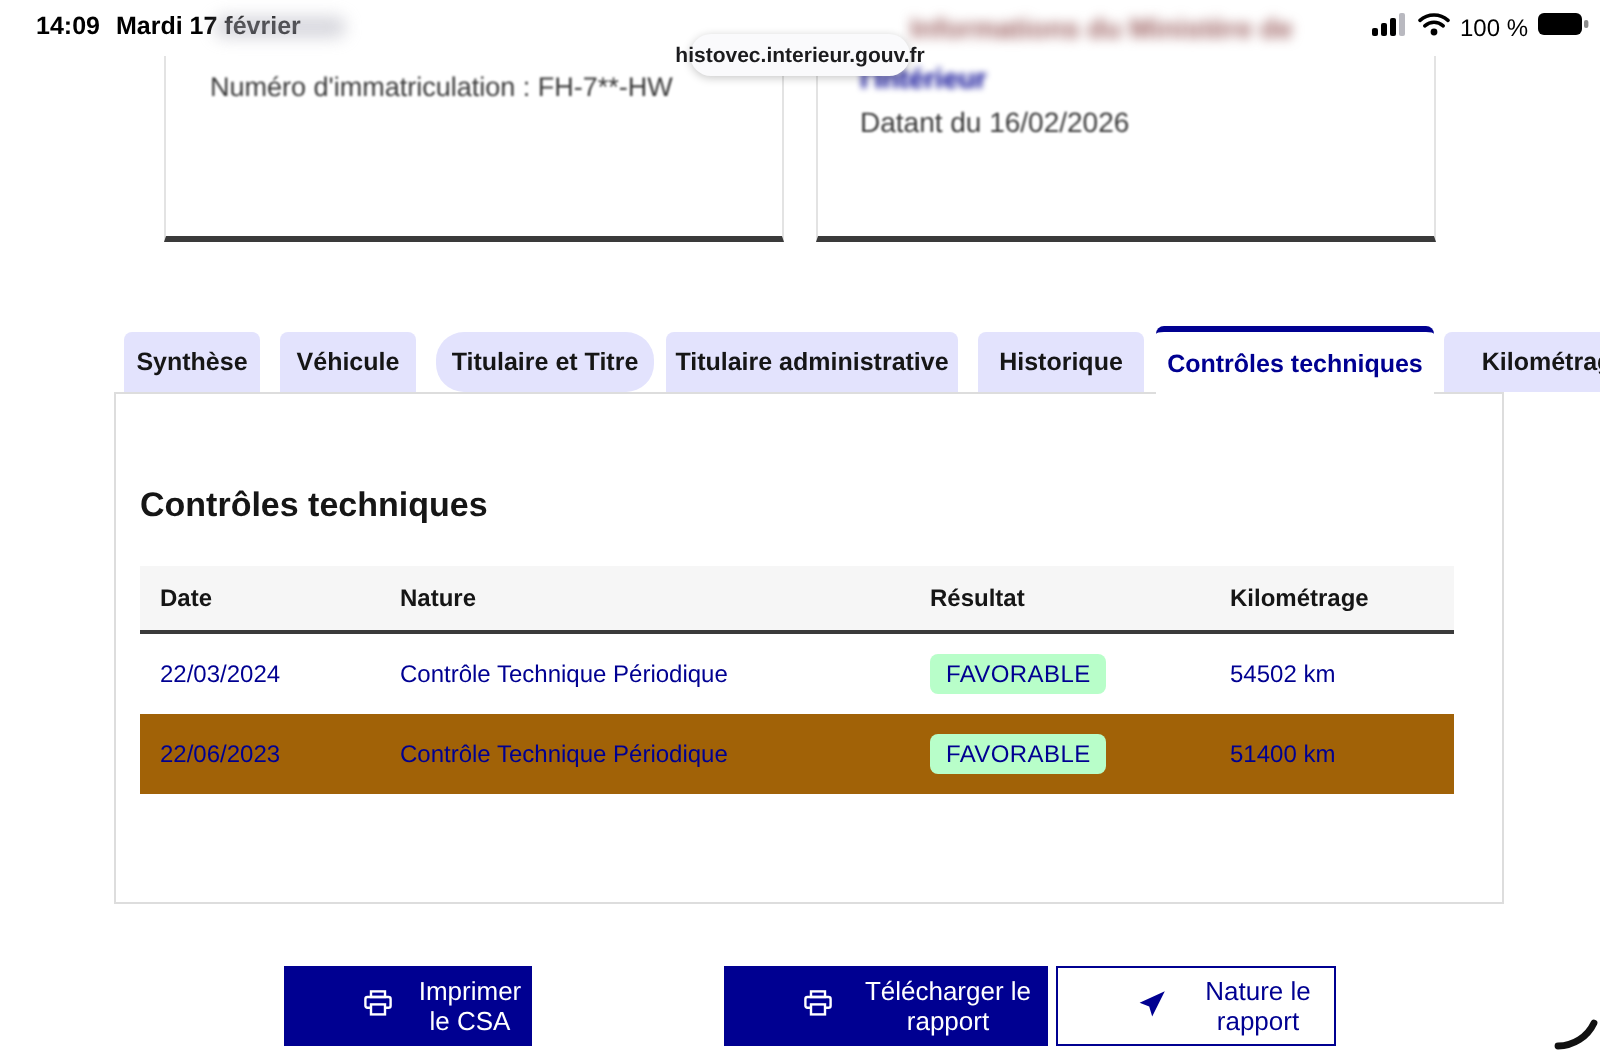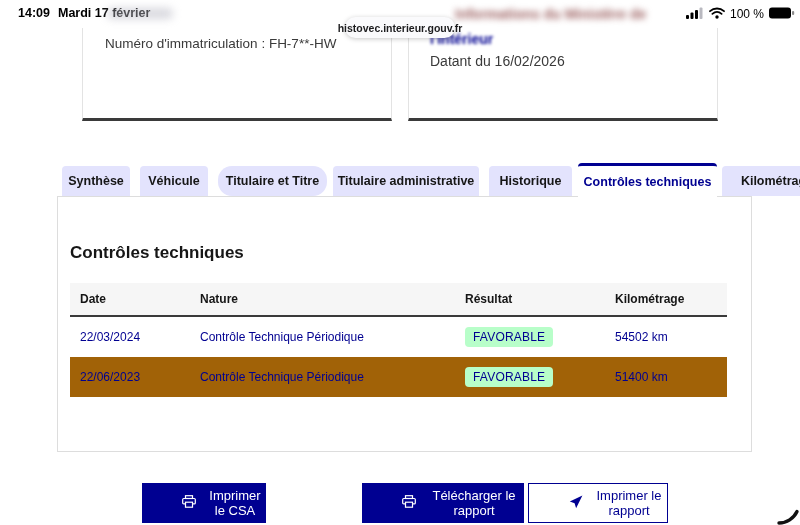--- a/index.html
+++ b/index.html
@@ -184,21 +184,21 @@
     </span>
     <span>Télécharger le rapport</span>
   </button>
 
   <button class="btn btn-outline btn-send">
     <span>
       <svg width="14" height="14" viewBox="0 0 14 14">
         <path d="M13.4 0.6 L0.8 6.4 L5.6 8.3 L7.1 13.2 Z" fill="#000091"></path>
       </svg>
     </span>
-    <span>Imprimer le rapport</span>
+    <span>Nature le rapport</span>
   </button>
 
   <span class="cursor-arc">
     <svg width="46" height="34" viewBox="0 0 46 34">
       <path d="M 24 31 A 20 20 0 0 0 42 19.5" fill="none" stroke="#111" stroke-width="3.4" stroke-linecap="round"></path>
     </svg>
   </span>
 
 </div>
 

